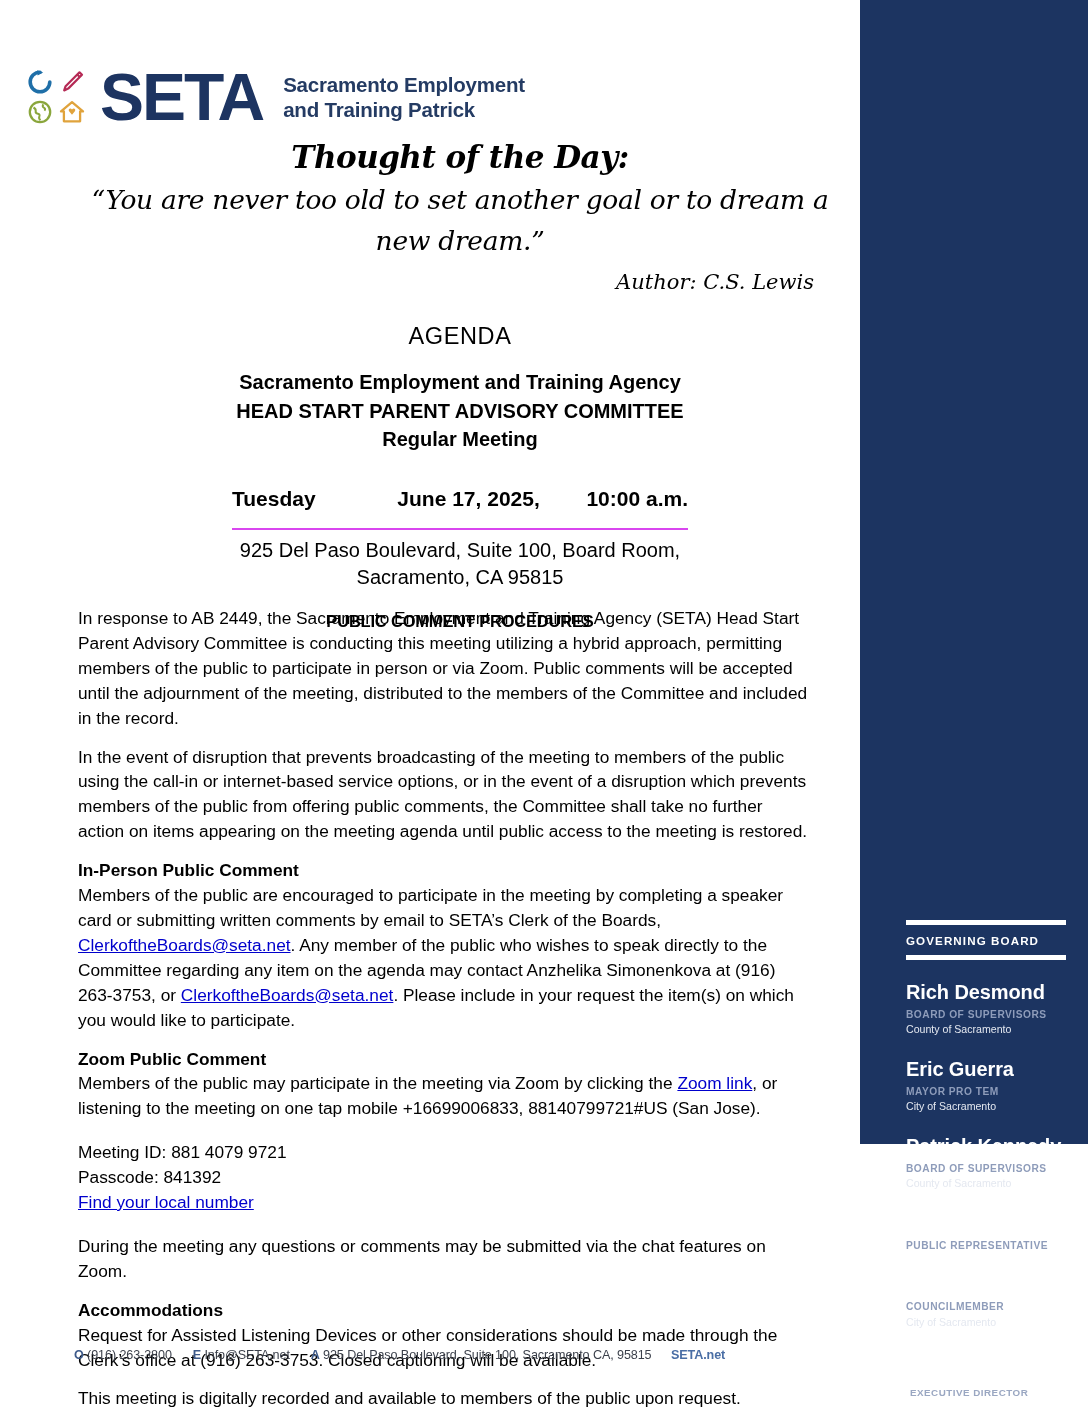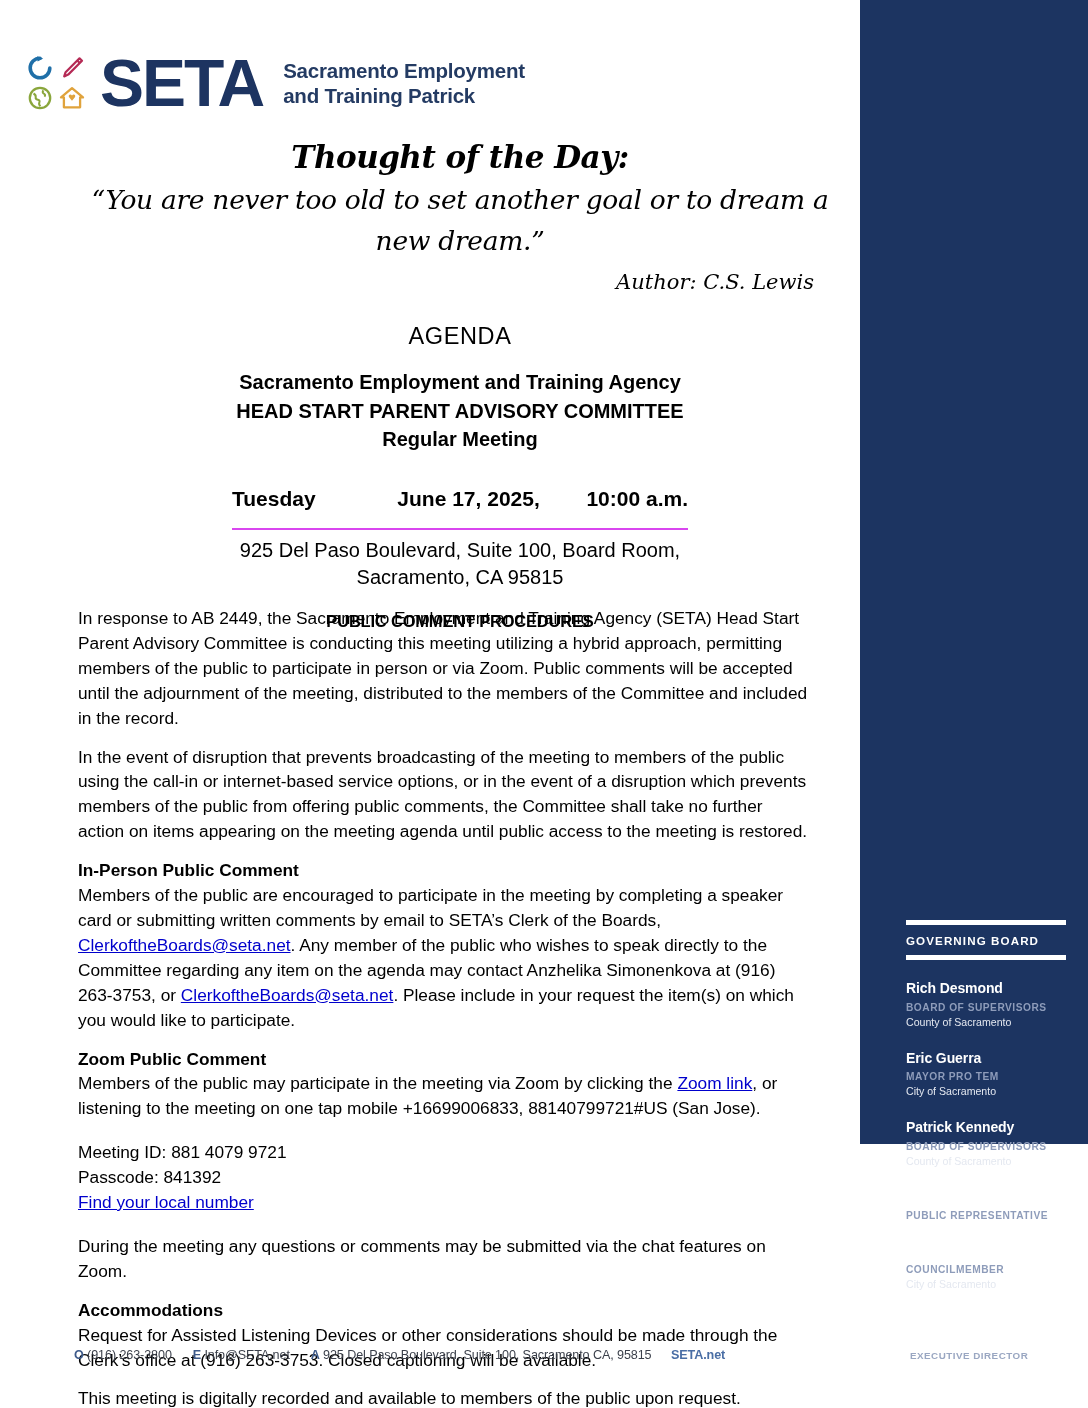--- a/index.html
+++ b/index.html
@@ -30,21 +30,21 @@
     left: 0; top: 0;
     width: 858px;
     height: 1408px;
     background: #ffffff;
   }
 
   
   .logo-block {
     position: absolute;
     left: 24px;
-    top: 52px;
+    top: 66px;
     display: flex;
     align-items: center;
     gap: 10px;
   }
   .logo-icons {
     display: grid;
     grid-template-columns: 32px 32px;
     grid-template-rows: 30px 30px;
     align-items: center;
     justify-items: center;
@@ -226,21 +226,21 @@
   }
   .board-title {
     font-size: 11.6px;
     font-weight: bold;
     letter-spacing: 1.1px;
     padding: 9px 0 8px 0;
     color: #ffffff;
   }
   .member { margin-top: 20px; }
   .member-name {
-    font-size: 14px;
+    font-size: 20px;
     font-weight: bold;
     color: #ffffff;
     letter-spacing: -0.1px;
     line-height: 1.25;
   }
   .member-role {
     font-size: 10.2px;
     font-weight: bold;
     color: #8e9cba;
     letter-spacing: 0.5px;

